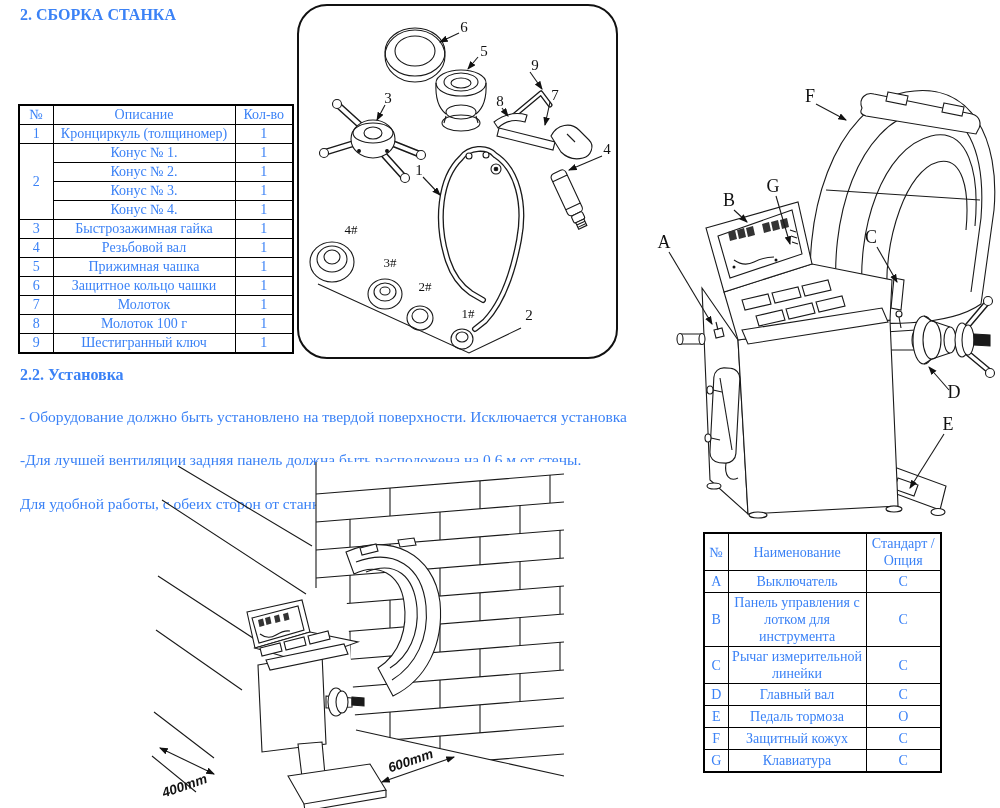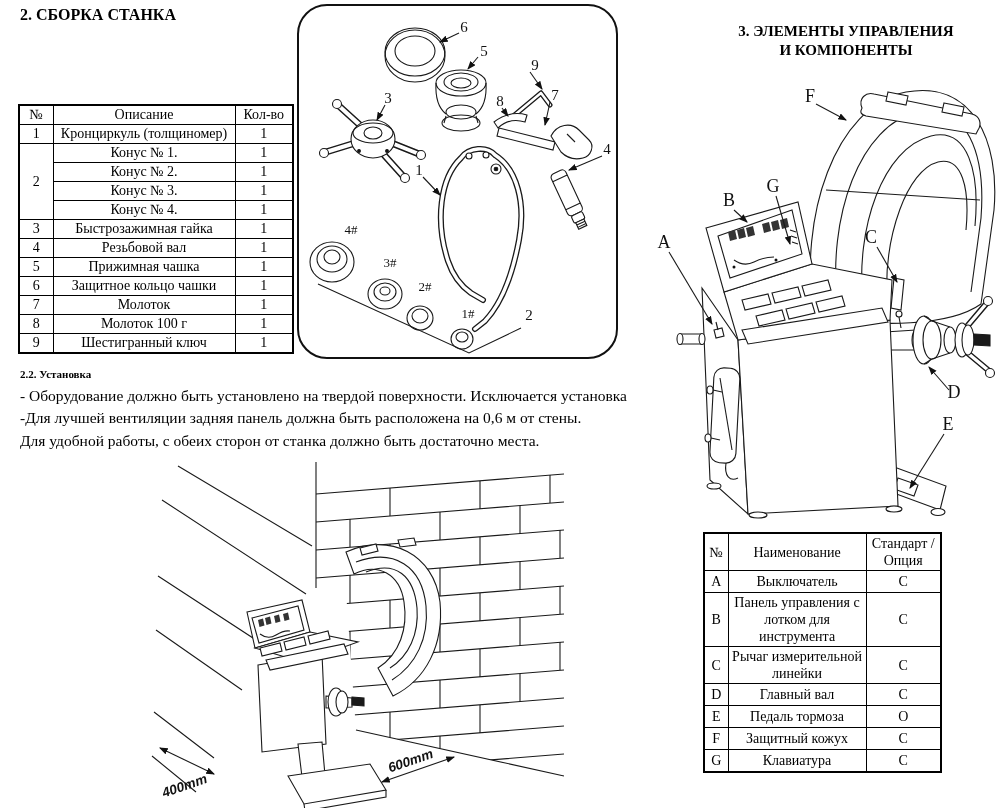--- a/index.html
+++ b/index.html
@@ -1,16 +1,16 @@
 <!DOCTYPE html>
 <html><head>
 <meta charset="utf-8">
 <style>
   html,body{margin:0;padding:0;background:#fff;}
-  .page{position:relative;width:1000px;height:808px;background:#fff;color:#000000;
+  .page{position:relative;width:1000px;height:808px;background:#fff;color:#3b82f6;
         font-family:"Liberation Serif",serif;overflow:hidden;}
   .abs{position:absolute;}
 
   .title-left{left:20px;top:6px;font-size:16px;font-weight:bold;}
   .title-right{left:712px;top:22px;width:268px;text-align:center;font-weight:bold;
                font-size:15px;line-height:19px;}
 
   table{border-collapse:collapse;background:#fff;}
   td{border:1px solid #000;}
   .parts-table{left:18px;top:104px;width:274px;border:2px solid #000;
@@ -21,22 +21,22 @@
               font-size:14px;table-layout:fixed;}
   .comp-table td{padding:1px 3px;line-height:17px;text-align:center;}
   .comp-table td.name{text-align:center;}
   .comp-table tr.hdr td{height:34px;}
   .comp-table tr.single td{height:19px;}
 
   .exploded-box{left:297px;top:4px;width:321px;height:355px;border:2px solid #111;
                 border-radius:30px;box-sizing:border-box;overflow:hidden;}
 
   .sec22{left:20px;top:364px;width:655px;font-size:15.5px;}
-  .sec22 .h{font-weight:bold;font-size:11px;line-height:21px;}
-  .sec22 .ln{line-height:22.4px;white-space:nowrap;}
+  .sec22 .h{font-weight:bold;font-size:16px;line-height:21px;}
+  .sec22 .ln{line-height:22.4px;white-space:nowrap;margin-top:21px;}
 
   svg{display:block;}
   svg text{font-family:"Liberation Serif",serif;fill:#111;}
   .dimtext{font-family:"Liberation Sans",sans-serif;font-weight:bold;font-style:italic;font-size:13.5px;}
 </style>
 </head>
 <body>
 
 <div class="page">
 
@@ -215,24 +215,20 @@
       </g>
       <g font-size="13" text-anchor="middle">
         <text x="52" y="228">4#</text>
         <text x="91" y="261">3#</text>
         <text x="126" y="285">2#</text>
         <text x="169" y="312">1#</text>
       </g>
     </svg>
   </div>
 
-  <div class="abs title-right">
-    <div>3. ЭЛЕМЕНТЫ УПРАВЛЕНИЯ</div>
-    <div>И КОМПОНЕНТЫ</div>
-  </div>
 
   <svg class="abs" style="left:650px;top:78px" width="350" height="442" viewBox="0 0 350 442">
     <defs>
       <marker id="arrM" markerWidth="9" markerHeight="8" refX="7" refY="3" orient="auto">
         <path d="M0,0 L8,3 L0,6 Z" fill="#111"></path>
       </marker>
     </defs>
     <g stroke="#1a1a1a" stroke-width="1.1" fill="none">
 
       <path d="M164,238 C148,140 185,28 256,14 C322,2 350,62 344,132 L331,226 C300,248 230,250 164,238 Z" fill="#fff"></path>

